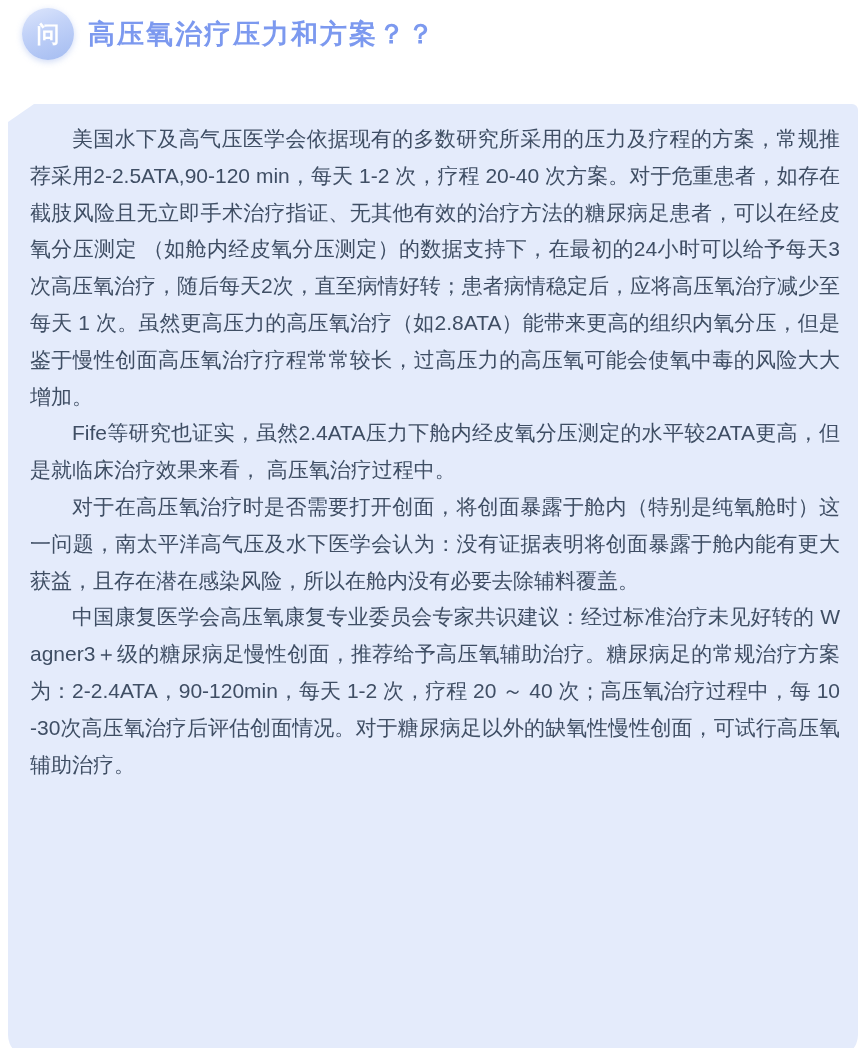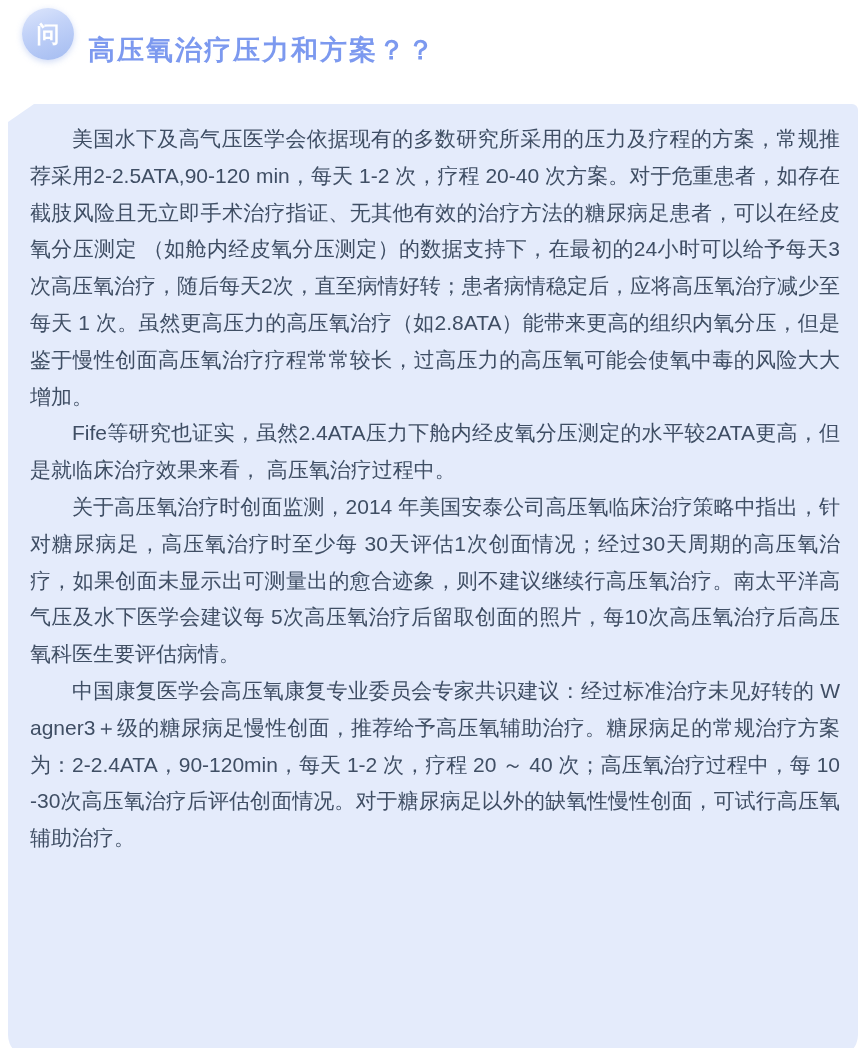--- a/index.html
+++ b/index.html
@@ -35,21 +35,21 @@
   .q-badge span {
     color: #ffffff;
     font-size: 23px;
     font-weight: bold;
     font-family: "Liberation Serif", serif;
     line-height: 1;
   }
   .q-title {
     position: absolute;
     left: 88px;
-    top: 32px;
+    top: 16px;
     margin: 0;
     font-size: 27px;
     font-weight: bold;
     letter-spacing: 2px;
     color: #7c99ef;
     font-family: "Liberation Serif", serif;
     white-space: nowrap;
   }
   .answer-panel {
     position: absolute;
@@ -84,17 +84,17 @@
   <header class="qa-header">
     <div class="q-badge">
       <span>问</span>
     </div>
     <h1 class="q-title">高压氧治疗压力和方案？？</h1>
   </header>
 
   <section class="answer-panel">
     <p>美国水下及高气压医学会依据现有的多数研究所采用的压力及疗程的方案，常规推荐采用2-2.5ATA,90-120 min，每天 1-2 次，疗程 20-40 次方案。对于危重患者，如存在截肢风险且无立即手术治疗指证、无其他有效的治疗方法的糖尿病足患者，可以在经皮氧分压测定 （如舱内经皮氧分压测定）的数据支持下，在最初的24小时可以给予每天3次高压氧治疗，随后每天2次，直至病情好转；患者病情稳定后，应将高压氧治疗减少至每天 1 次。虽然更高压力的高压氧治疗（如2.8ATA）能带来更高的组织内氧分压，但是鉴于慢性创面高压氧治疗疗程常常较长，过高压力的高压氧可能会使氧中毒的风险大大增加。</p>
     <p>Fife等研究也证实，虽然2.4ATA压力下舱内经皮氧分压测定的水平较2ATA更高，但是就临床治疗效果来看， 高压氧治疗过程中。</p>
-    <p>关于高压氧治疗时创面监测，2014 年美国安泰公司高压氧临床治疗策略中指出，针对糖尿病足，高压氧治疗时至少每 30天评估1次创面情况；经过30天周期的高压氧治疗，如果创面未显示出可测量出的愈合迹象，则不建议继续行高压氧治疗。南太平洋高气压及水下医学会建议每 5次高压氧治疗后留取创面的照片，每10次高压氧治疗后高压氧科医生要评估病情。</p>
+    <p>对于在高压氧治疗时是否需要打开创面，将创面暴露于舱内（特别是纯氧舱时）这一问题，南太平洋高气压及水下医学会认为：没有证据表明将创面暴露于舱内能有更大获益，且存在潜在感染风险，所以在舱内没有必要去除辅料覆盖。</p>
     <p>中国康复医学会高压氧康复专业委员会专家共识建议：经过标准治疗未见好转的 Wagner3＋级的糖尿病足慢性创面，推荐给予高压氧辅助治疗。糖尿病足的常规治疗方案为：2-2.4ATA，90-120min，每天 1-2 次，疗程 20 ～ 40 次；高压氧治疗过程中，每 10-30次高压氧治疗后评估创面情况。对于糖尿病足以外的缺氧性慢性创面，可试行高压氧辅助治疗。</p>
   </section>
 
 </div>
 
 </body></html>

